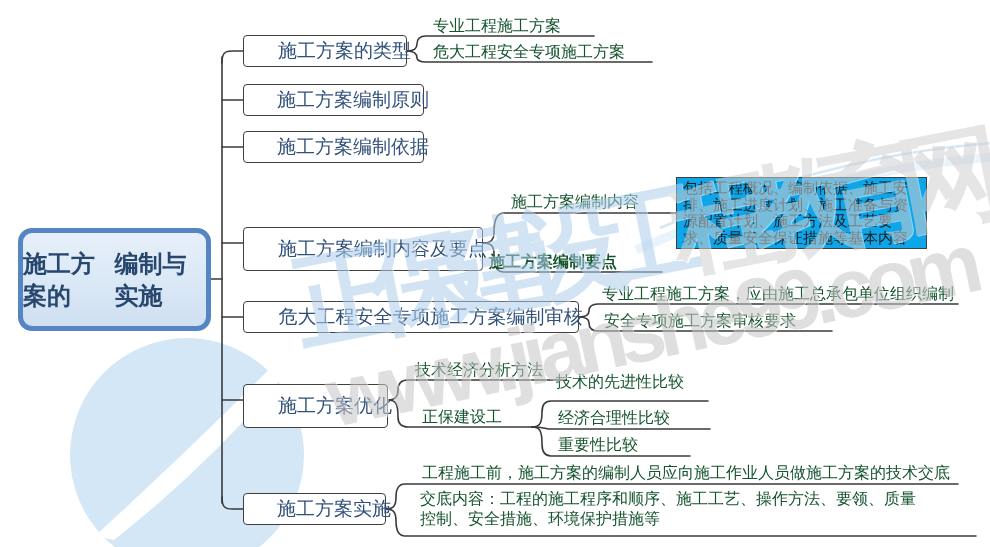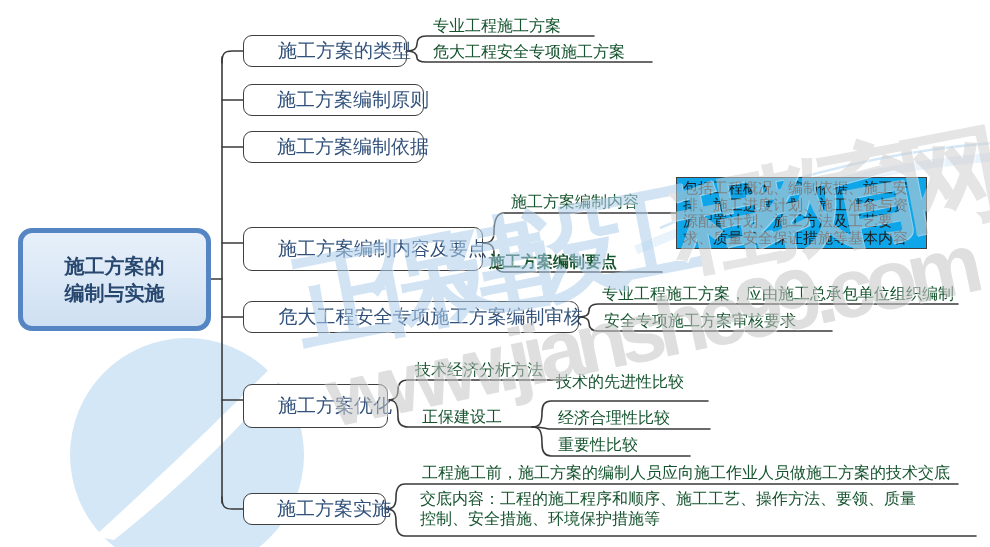--- a/index.html
+++ b/index.html
@@ -1,29 +1,29 @@
 <!DOCTYPE html>
 <html><head>
 <meta charset="utf-8">
 <style>
   html,body{margin:0;padding:0;background:#fff;}
   #canvas{position:relative;width:990px;height:547px;overflow:hidden;
           font-family:"Liberation Sans","DejaVu Sans",sans-serif;background:#fff;}
   svg.layer{position:absolute;left:0;top:0;pointer-events:none;}
 
   
-  .topic{position:absolute;box-sizing:border-box;border:1.6px solid #3f3f3f;border-radius:9px;
+  .topic{position:absolute;box-sizing:border-box;border:1.6px solid #3f3f3f;border-radius:4px;
          background:#fff;display:flex;align-items:center;justify-content:center;
          font-size:19px;color:#31517a;white-space:nowrap;letter-spacing:0;padding-left:39px;}
   
   #root{position:absolute;left:18px;top:228px;width:193px;height:103px;box-sizing:border-box;
         border:5px solid #5586c3;border-radius:14px;
         background:linear-gradient(180deg,#e7f0fa 0%,#cfe0f2 100%);
-        display:flex;flex-direction:column;align-items:center;justify-content:center;
-        font-size:20px;font-weight:bold;color:#27476e;line-height:1.32;}
+        display:flex;flex-direction:row;align-items:center;justify-content:center;
+        font-size:24px;font-weight:bold;color:#27476e;line-height:1.32;}
   
   .leaf{position:absolute;font-size:16px;color:#14532d;white-space:nowrap;line-height:20px;}
   .leaf.wrap{white-space:normal;}
   
   #note-box{position:absolute;left:676px;top:177px;width:251px;height:72px;box-sizing:border-box;
             border:1.4px solid #3f3f3f;background:#0ea5e9;padding:2px 6px;
             font-size:15px;line-height:16.5px;color:#1c1c1c;}
   
   .wm{position:absolute;font-weight:bold;pointer-events:none;opacity:.55;white-space:nowrap;}
   #wm-brand{left:282px;top:238px;font-size:105px;letter-spacing:-28px;

